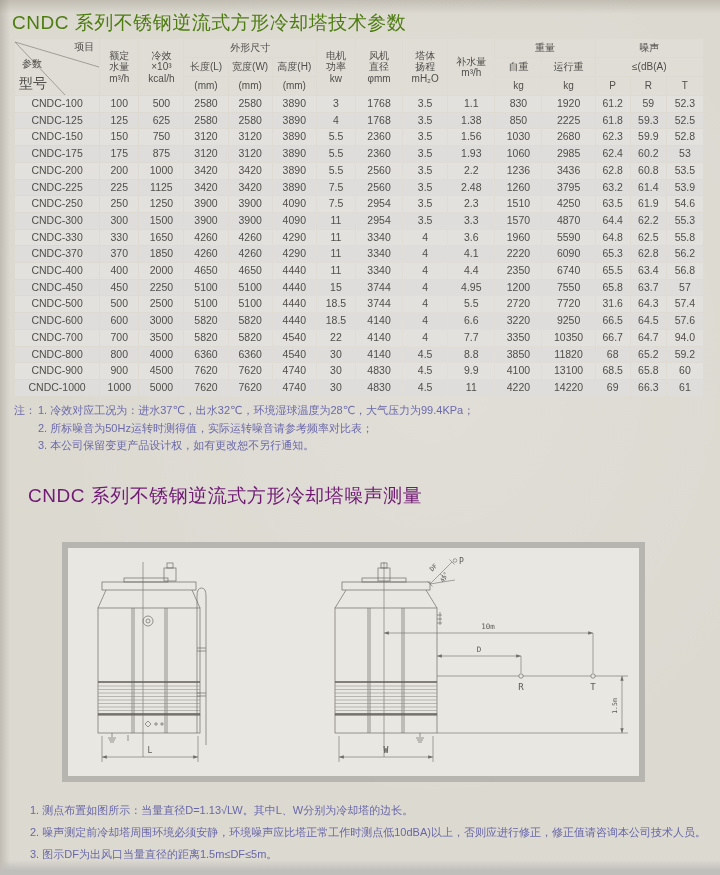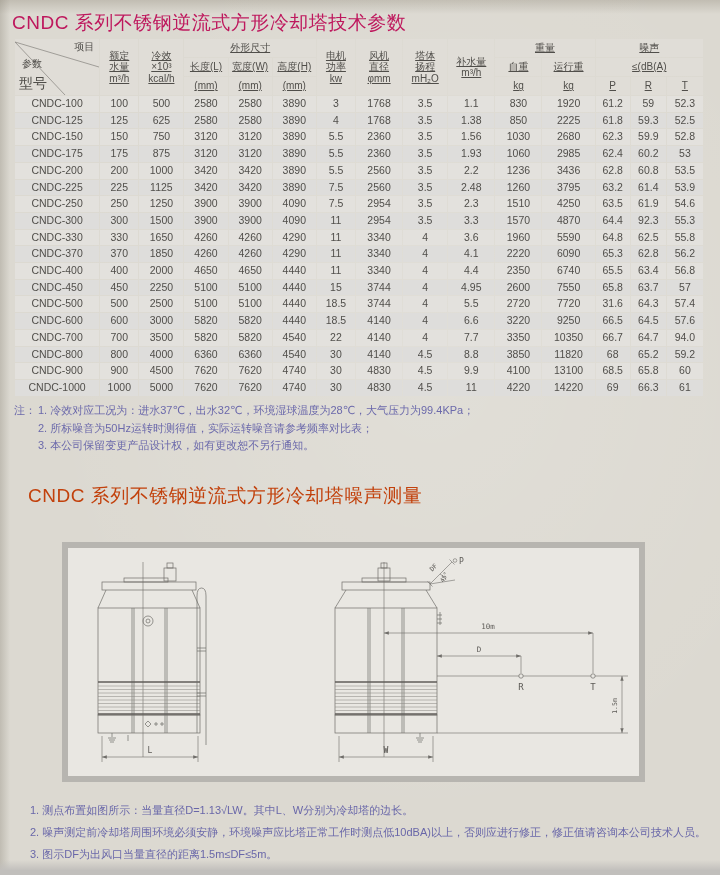--- a/index.html
+++ b/index.html
@@ -11,30 +11,30 @@
   
   .shade-top{position:absolute;left:0;top:0;width:720px;height:14px;
     background:linear-gradient(180deg,rgba(150,143,128,.38),rgba(150,143,128,0));pointer-events:none;}
   .shade-left{position:absolute;left:0;top:0;width:10px;height:875px;
     background:linear-gradient(90deg,rgba(140,135,122,.35),rgba(140,135,122,0));pointer-events:none;}
   .shade-bottom{position:absolute;left:0;top:860px;width:720px;height:15px;
     background:linear-gradient(180deg,rgba(130,128,124,0),#c1bfbc 70%);pointer-events:none;}
   .glow{position:absolute;inset:0;background:radial-gradient(ellipse at 60% 42%,rgba(255,255,255,.14),rgba(255,255,255,0) 65%);pointer-events:none;}
 
   .title1{position:absolute;left:12px;top:10px;margin:0;font-size:19px;font-weight:500;
-    color:#be185d;letter-spacing:.5px;}
+    color:#4d7c0f;letter-spacing:.5px;}
   .title2{position:absolute;left:28px;top:483px;margin:0;font-size:19px;font-weight:400;
-    color:#c2410c;letter-spacing:.5px;}
+    color:#701a75;letter-spacing:.5px;}
 
   table.spec{position:absolute;left:14px;top:38px;width:690px;table-layout:fixed;
     border-collapse:separate;border-spacing:1px;}
   table.spec th,table.spec td{
     background:#e1dfda;color:#504e4a;text-align:center;vertical-align:middle;
     padding:0;overflow:hidden;}
-  table.spec th{font-weight:normal;font-size:10px;line-height:1.12;white-space:pre-line;background:#e0ddd7;text-decoration:underline;}
+  table.spec th{font-weight:normal;font-size:10px;line-height:1.12;white-space:pre-line;background:#e0ddd7;}
   table.spec thead tr{height:18px;}
   table.spec td{font-size:10.5px;height:15.7px;line-height:15.7px;}
   table.spec tbody tr:nth-child(odd) td{background:#e3e1dd;}
   table.spec tbody tr:nth-child(even) td{background:#dedddb;}
   th.corner{position:relative;}
   th.corner svg{position:absolute;left:0;top:0;}
   th.corner .c-top{position:absolute;right:5px;top:2px;font-size:10px;}
   th.corner .c-mid{position:absolute;left:7px;top:19px;font-size:10px;}
   th.corner .c-bot{position:absolute;left:4px;bottom:3px;font-size:14px;}
 
@@ -257,21 +257,21 @@
         <td>3900</td>
         <td>3900</td>
         <td>4090</td>
         <td>11</td>
         <td>2954</td>
         <td>3.5</td>
         <td>3.3</td>
         <td>1570</td>
         <td>4870</td>
         <td>64.4</td>
-        <td>92.3</td>
+        <td>62.2</td>
         <td>55.3</td>
       </tr>
       <tr>
         <td>CNDC-330</td>
         <td>330</td>
         <td>1650</td>
         <td>4260</td>
         <td>4260</td>
         <td>4290</td>
         <td>11</td>
@@ -322,21 +322,21 @@
         <td>CNDC-450</td>
         <td>450</td>
         <td>2250</td>
         <td>5100</td>
         <td>5100</td>
         <td>4440</td>
         <td>15</td>
         <td>3744</td>
         <td>4</td>
         <td>4.95</td>
-        <td>2600</td>
+        <td>1200</td>
         <td>7550</td>
         <td>65.8</td>
         <td>63.7</td>
         <td>57</td>
       </tr>
       <tr>
         <td>CNDC-500</td>
         <td>500</td>
         <td>2500</td>
         <td>5100</td>

